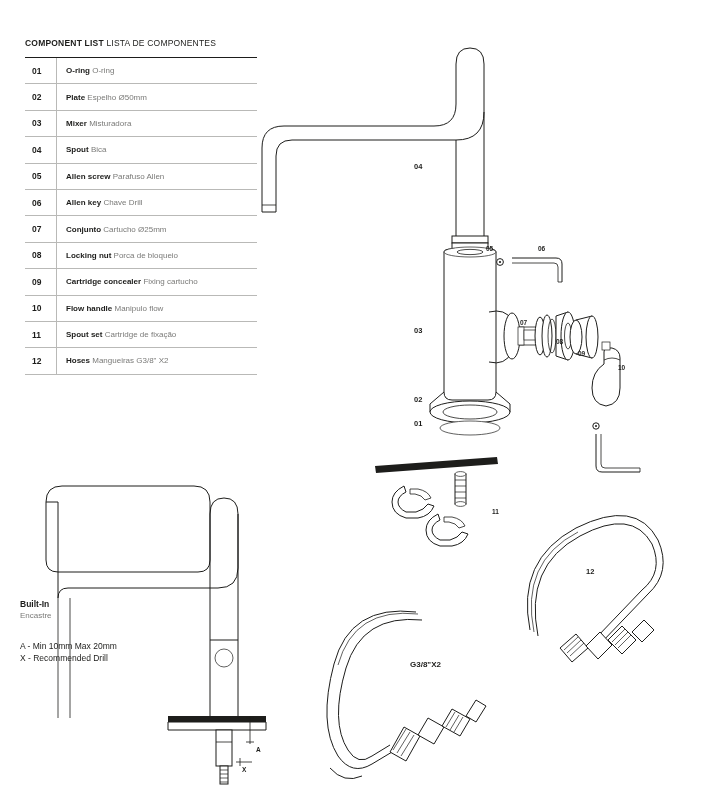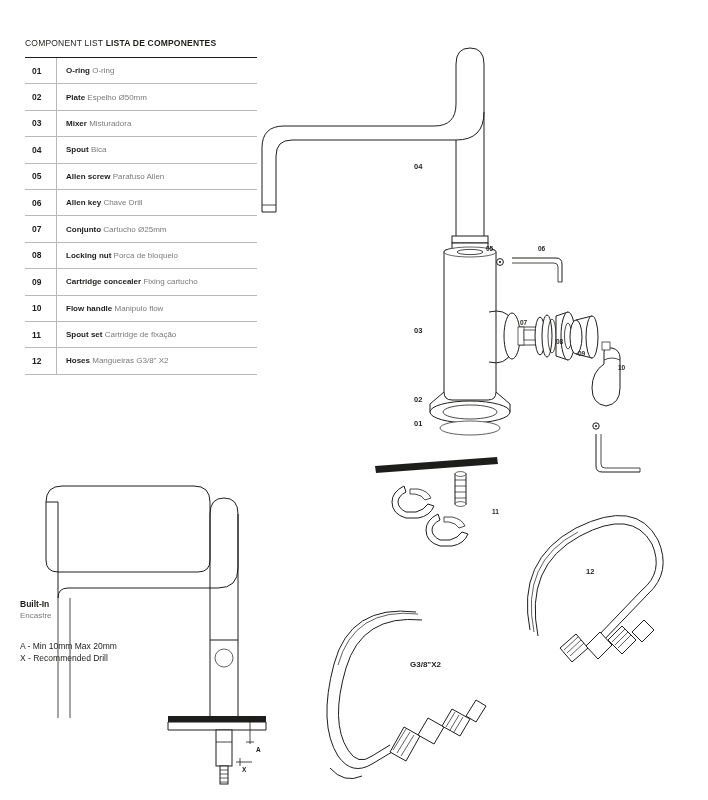--- a/index.html
+++ b/index.html
@@ -13,22 +13,22 @@
   }
 
   
   #component-list {
     position:absolute; left:25px; top:38px; width:232px;
   }
   .cl-title {
     font-size:8.5px; letter-spacing:0.2px; padding-bottom:9px;
     border-bottom:1px solid #1d1d1b;
   }
-  .cl-title .b { font-weight:normal; }
-  .cl-title .n { font-weight:bold; }
+  .cl-title .b { font-weight:bold; }
+  .cl-title .n { font-weight:normal; }
   .cl-row {
     display:flex; align-items:center;
     height:26.4px;
     border-bottom:1px solid #b9b9b7;
     font-size:8px;
   }
   .cl-num {
     width:32px; font-weight:bold; font-size:8.5px; padding-left:7px;
     border-right:1px solid #b9b9b7; height:100%;
     display:flex; align-items:center;

